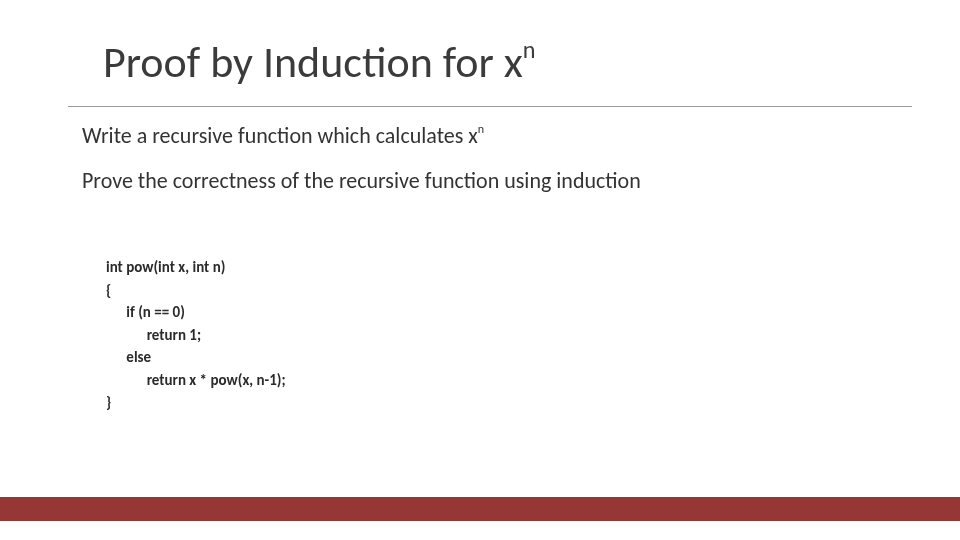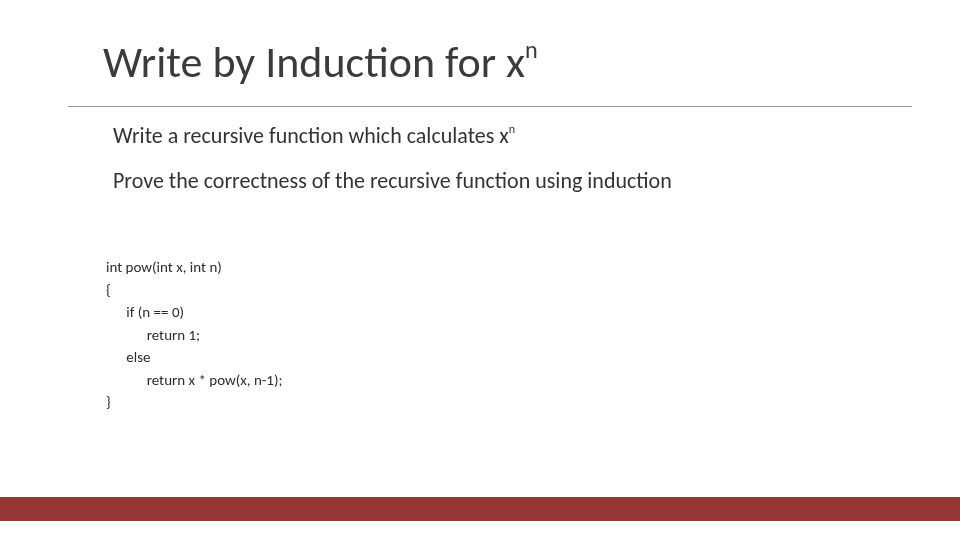--- a/index.html
+++ b/index.html
@@ -45,54 +45,53 @@
     position: absolute;
     left: 82px;
     top: 122px;
     right: 60px;
     font-size: 22px;
     color: #333333;
     font-weight: 300;
   }
   .body .line {
     margin-bottom: 18px;
-    margin-left: 31px;
   }
   .body sup {
     font-size: 0.55em;
     vertical-align: super;
     position: relative;
     top: -0.1em;
   }
   .code {
     position: absolute;
     left: 106px;
     top: 256px;
     font-family: "Segoe UI Semibold", "Calibri", Arial, sans-serif;
     font-size: 15px;
-    font-weight: 400;
+    font-weight: 700;
     color: #2b2b2b;
     white-space: pre;
     line-height: 1.5;
   }
   .bottom-bar {
     position: absolute;
     left: 0;
     right: 0;
     bottom: 19px;
     height: 24px;
     background: #953735;
   }
 </style>
 </head>
 <body>
 <div class="slide">
 
   <div class="title">
-    <span>Write by Induction for x</span><sup>n</sup>
+    <span>Proof by Induction for x</span><sup>n</sup>
   </div>
 
   <div class="hr"></div>
 
   <div class="body">
     <div class="line">
       <span>Write a recursive function which calculates x</span><sup>n</sup>
     </div>
     <div class="line">Prove the correctness of the  recursive function using induction</div>
   </div>

